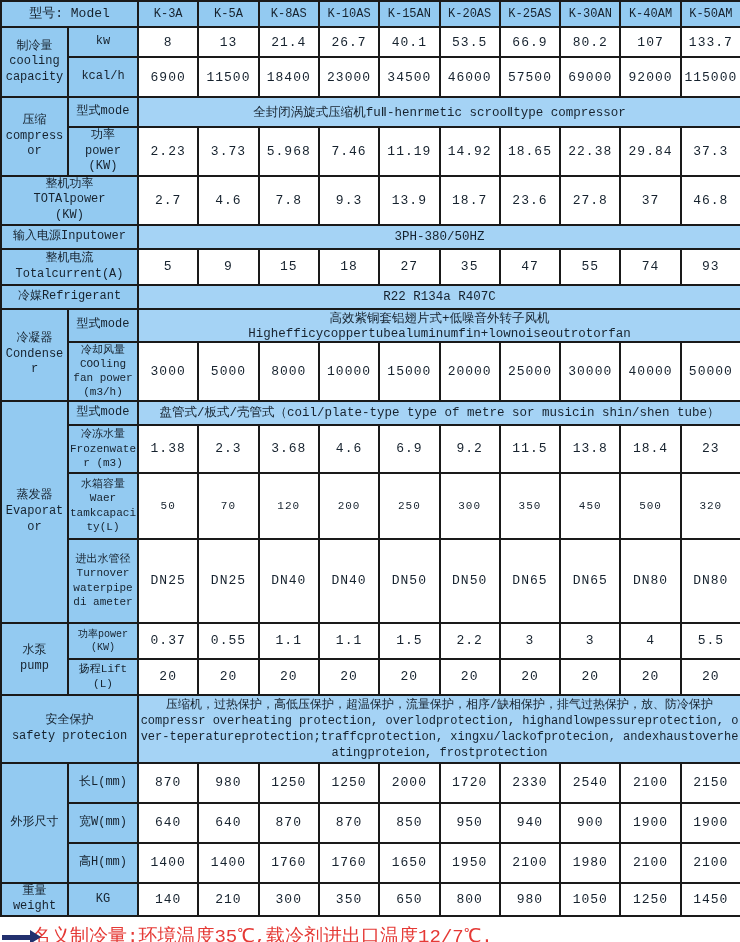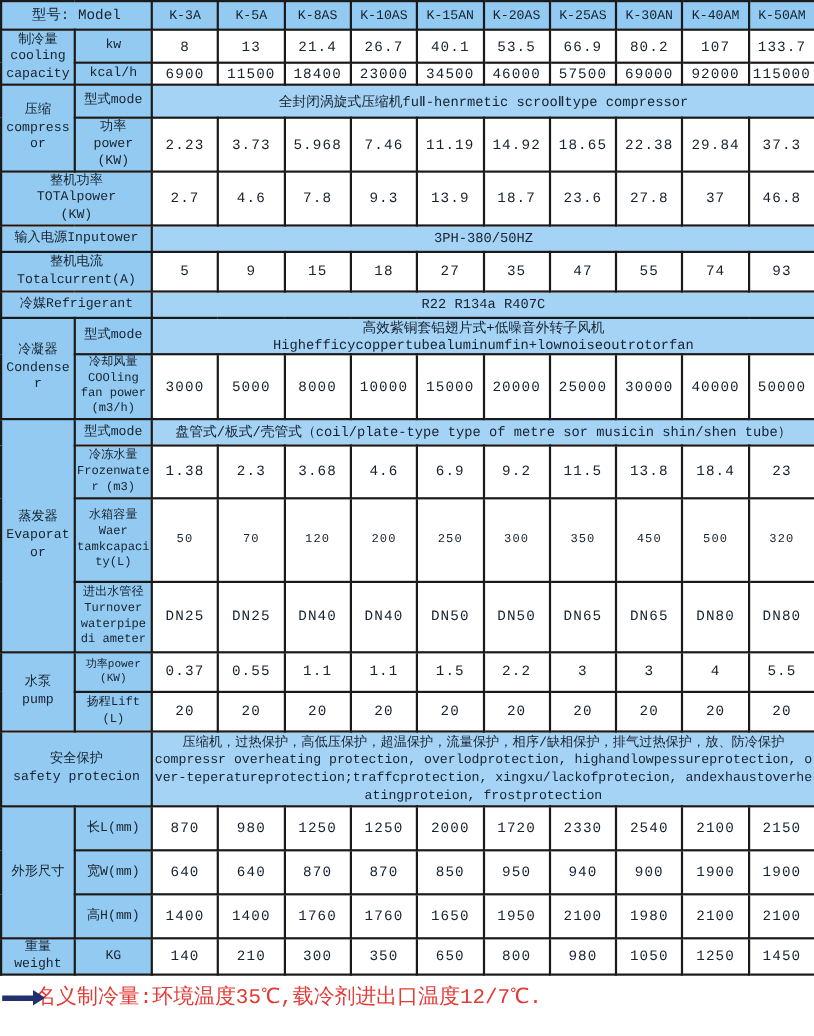--- a/index.html
+++ b/index.html
@@ -26,23 +26,23 @@
   }
   .mv{background:var(--label-bg,#93caf1);font-size:12px;}
   .sv{background:var(--span-bg,#a5d3f5);font-size:12.5px;}
   .v{background:#ffffff;font-size:13px;color:#2b3440;letter-spacing:1px;}
   .smv{font-size:11px;margin-left:43px;}
   .sm{font-size:10px;}
   .md{font-size:11px;}
   .big{font-size:13px;}
   .safety{padding:2px 4px;}
   .safety .blk{display:block;font-size:12px;line-height:16px;word-break:break-all;text-align:center;}
-  tr.h24{height:24px}tr.h26{height:26px}tr.h30{height:30px}tr.h32{height:20px}
+  tr.h24{height:24px}tr.h26{height:26px}tr.h30{height:30px}tr.h32{height:40px}
   tr.h36{height:36px}tr.h38{height:27px}tr.h40{height:40px}tr.h50{height:50px}
-  tr.h52{height:48px}tr.h66{height:76px}tr.h68{height:68px}tr.h84{height:64px}
+  tr.h52{height:48px}tr.h66{height:66px}tr.h68{height:68px}tr.h84{height:84px}
   .notes{padding:8px 0 6px 2px;}
   .note-row{display:flex;align-items:center;margin:1px 0;}
   .arrow{position:relative;width:28px;height:5px;background:var(--arrow-blue,#22306e);margin-right:2px;flex:0 0 auto;}
   .arrow::after{
     content:"";position:absolute;left:28px;top:50%;transform:translateY(-50%);
     width:0;height:0;
     border-left:11px solid var(--arrow-blue,#22306e);
     border-top:7px solid transparent;border-bottom:7px solid transparent;
   }
   .note-text{color:var(--note-red,#e53935);font-size:19px;line-height:23px;white-space:nowrap;}

